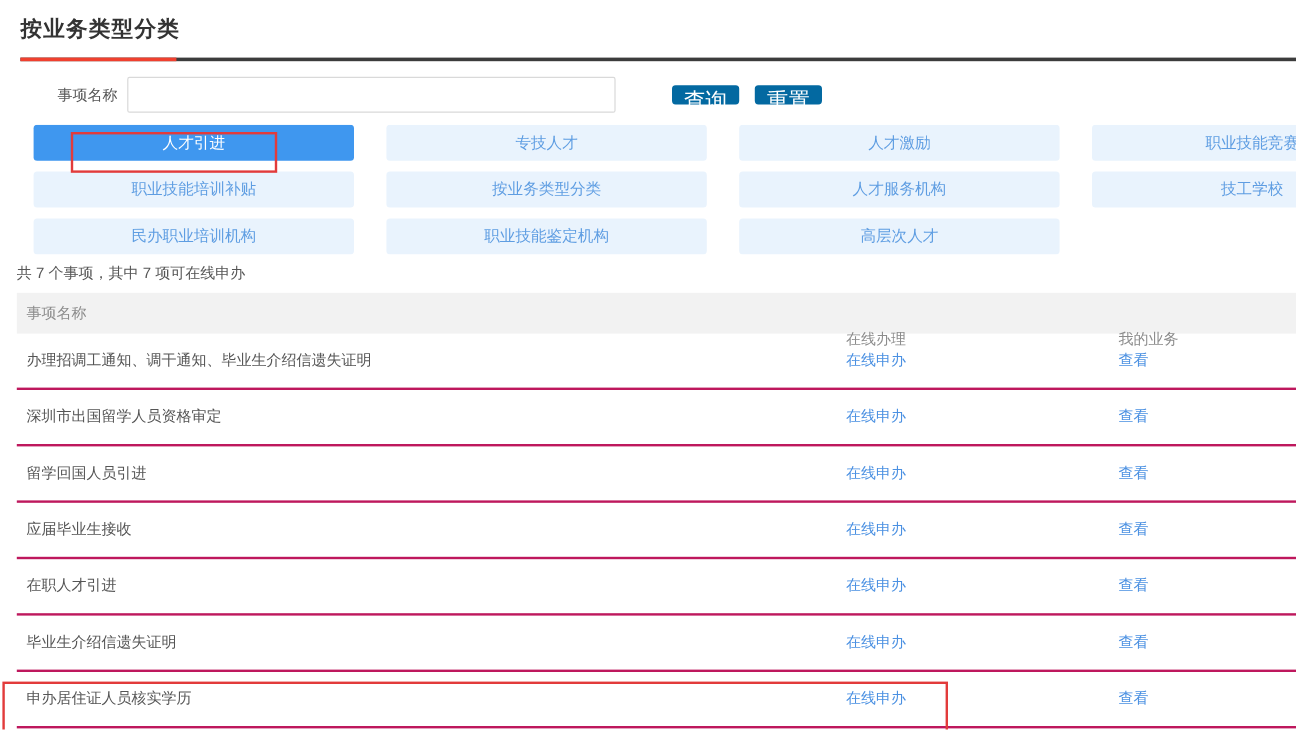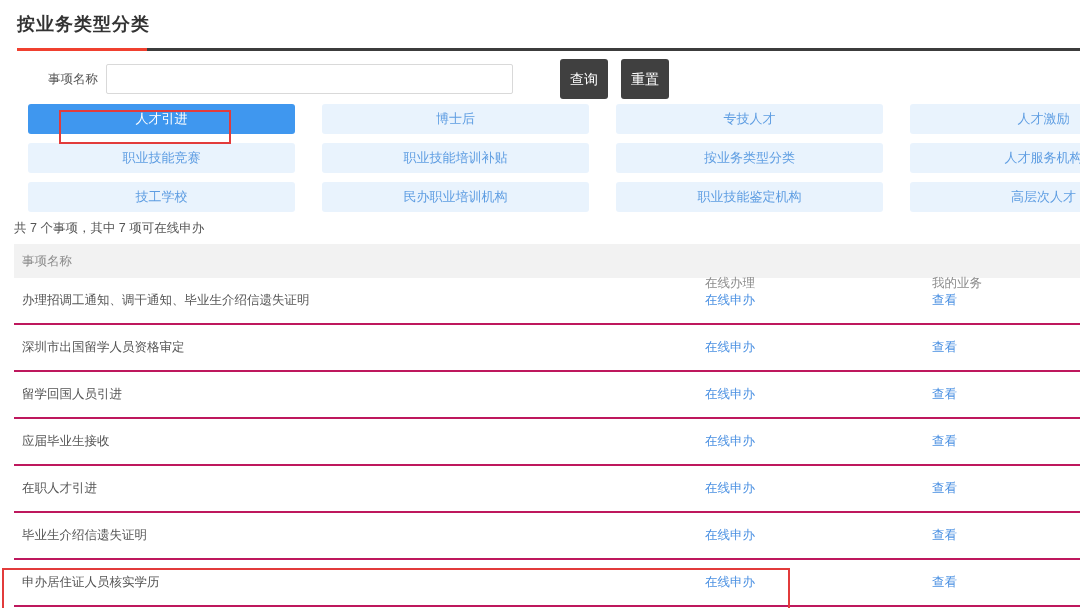--- a/index.html
+++ b/index.html
@@ -10,22 +10,22 @@
   
   .title { margin:13px 0 13px 17px; font-size:18px; font-weight:bold; color:#333; line-height:22px; letter-spacing:1px;}
   .underline { margin:7px 0 0 17px; width:1063px; height:3px; background:#3c3c3c; position:relative; }
   .underline .red-seg { position:absolute; left:0; top:0; width:130px; height:3px; background:#f0402f; }
 
   
   .search-row { margin-top:13px; height:30px; display:flex; align-items:center; }
   .search-row label { margin-left:48px; font-size:12.5px; color:#555; }
   .search-row input { margin-left:8px; width:407px; height:30px; border:1px solid #d9d9d9;
     border-radius:2px; font-size:13px; color:#333; padding:0 8px; outline:none; }
-  .btn { height:40px; padding:0 10px; border:none; border-radius:3px; background:#404040;
-    color:#fff; font-size:14px; cursor:pointer; line-height:27px; }
+  .btn { height:16px; padding:0 10px; border:none; border-radius:3px; background:#0369a1;
+    color:#fff; font-size:18px; cursor:pointer; line-height:27px; }
   .btn.query { margin-left:47px; }
   .btn.reset { margin-left:13px; }
 
   
   .grid-clip { margin:10px 0 0 14px; width:1066px; overflow:hidden; }
   .cat-grid { display:grid; grid-template-columns:repeat(4,281px); column-gap:13px; row-gap:9px; width:1163px; }
   .cat-btn { height:30px; line-height:30px; text-align:center; font-size:13px; border-radius:3px;
     background:#e9f3fd; color:#5e9de2; cursor:pointer;margin-left:14px; }
   .cat-btn.active { background:#3f97ef; color:#fff; }
 
@@ -61,21 +61,20 @@
   <div class="search-row">
     <label>事项名称</label>
     <input type="text" value="" style="">
     <button class="btn query">查询</button>
     <button class="btn reset">重置</button>
   </div>
 
   <div class="grid-clip">
     <div class="cat-grid" id="cat-grid">
         <div class="cat-btn active">人才引进</div>
-        <div class="cat-btn">博士后</div>
         <div class="cat-btn">专技人才</div>
         <div class="cat-btn">人才激励</div>
         <div class="cat-btn">职业技能竞赛</div>
         <div class="cat-btn">职业技能培训补贴</div>
         <div class="cat-btn">按业务类型分类</div>
         <div class="cat-btn">人才服务机构</div>
         <div class="cat-btn">技工学校</div>
         <div class="cat-btn">民办职业培训机构</div>
         <div class="cat-btn">职业技能鉴定机构</div>
         <div class="cat-btn">高层次人才</div>

